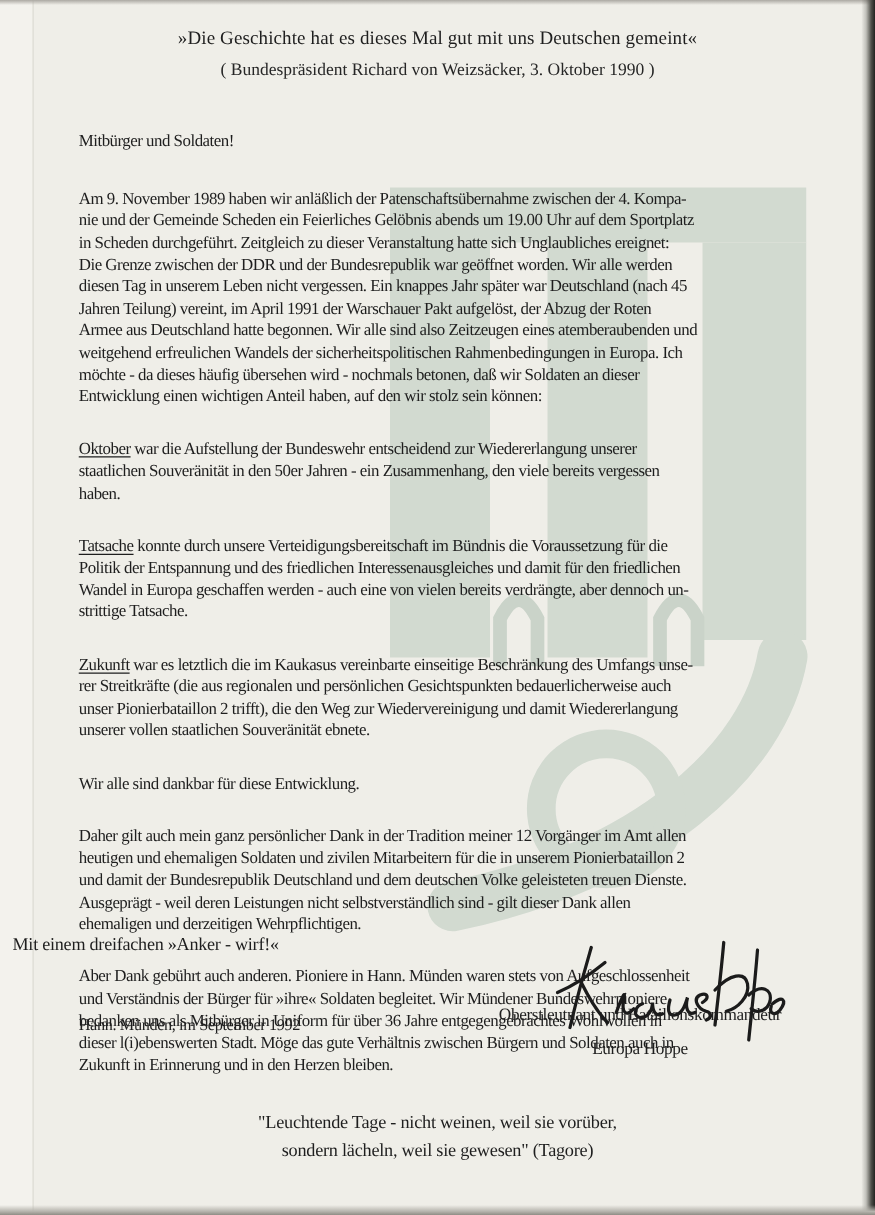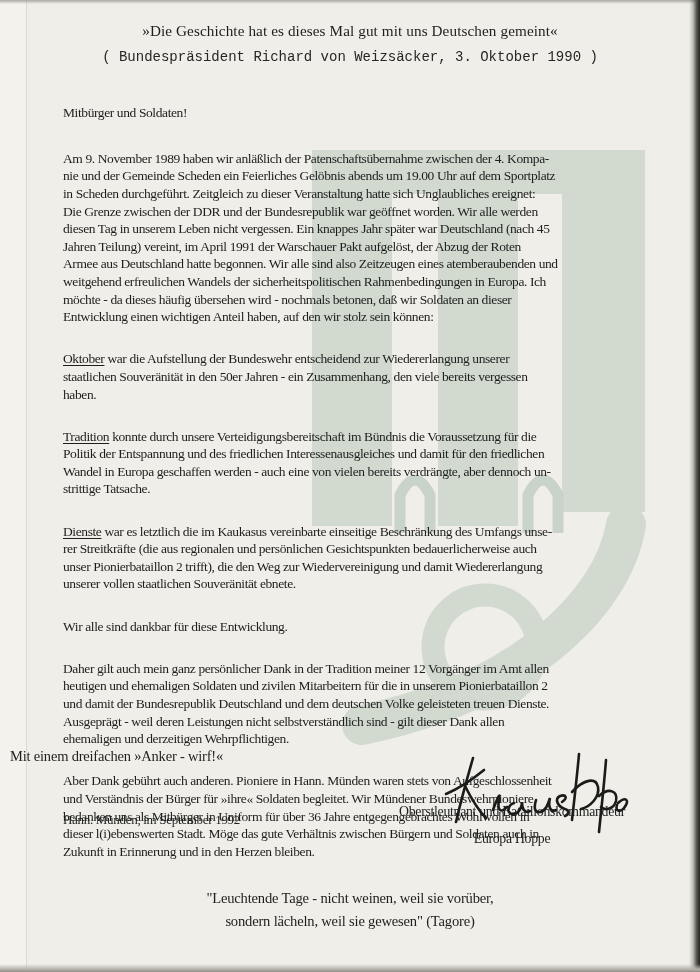--- a/index.html
+++ b/index.html
@@ -18,21 +18,21 @@
     background:linear-gradient(to right,rgba(70,70,64,0),rgba(70,70,64,.28) 35%,#50504a 72%,#23231f);}
   .edge-bottom{position:absolute;left:0;bottom:0;width:100%;height:8px;
     background:linear-gradient(to bottom,rgba(150,148,140,0),#b5b3ac 65%,#8f8d85);}
   .edge-left{position:absolute;left:0;top:0;bottom:0;width:26px;
     background:#f3f2ed;border-right:1px solid #dcdad2;}
   
   .watermark{position:absolute;left:290px;top:145px;z-index:0;opacity:.9;}
   
   .txt{position:absolute;z-index:2;}
   .title{top:22px;left:0;width:700px;text-align:center;font-size:15.2px;letter-spacing:.1px;}
-  .subtitle{top:49px;left:0;width:700px;text-align:center;font-size:14px;color:#262626;font-family:Liberation Mono, monospace;}
+  .subtitle{top:49px;left:0;width:700px;text-align:center;font-size:14px;color:#262626;}
   .bodytext{left:63px;top:86px;width:645px;font-size:13.5px;line-height:17.6px;letter-spacing:-.4px;white-space:pre-line;}
   .bodytext p{margin:0 0 7px 0;}
   .bodytext p.salut{margin-bottom:11px;}
   .uline{text-decoration:underline;text-underline-offset:2px;}
   .closing{top:748px;left:10px;width:690px;text-align:left;font-size:14.5px;letter-spacing:-.2px;}
   .signature-svg{position:absolute;left:438px;top:750px;z-index:2;}
   .dateline{top:812px;left:63px;font-size:13px;letter-spacing:-.3px;}
   .signer{left:387px;width:250px;text-align:center;font-size:13.8px;letter-spacing:-.3px;}
   .signer-name{top:831px;}
   .signer-rank{top:804px;}
@@ -72,25 +72,25 @@
 Die Grenze zwischen der DDR und der Bundesrepublik war geöffnet worden. Wir alle werden
 diesen Tag in unserem Leben nicht vergessen. Ein knappes Jahr später war Deutschland (nach 45
 Jahren Teilung) vereint, im April 1991 der Warschauer Pakt aufgelöst, der Abzug der Roten
 Armee aus Deutschland hatte begonnen. Wir alle sind also Zeitzeugen eines atemberaubenden und
 weitgehend erfreulichen Wandels der sicherheitspolitischen Rahmenbedingungen in Europa. Ich
 möchte - da dieses häufig übersehen wird - nochmals betonen, daß wir Soldaten an dieser
 Entwicklung einen wichtigen Anteil haben, auf den wir stolz sein können:</p>
     <p><span class="uline">Oktober</span><span> war die Aufstellung der Bundeswehr entscheidend zur Wiedererlangung unserer
 staatlichen Souveränität in den 50er Jahren - ein Zusammenhang, den viele bereits vergessen
 haben.</span></p>
-    <p><span class="uline">Tradition</span><span> konnte durch unsere Verteidigungsbereitschaft im Bündnis die Voraussetzung für die
+    <p><span class="uline">Tatsache</span><span> konnte durch unsere Verteidigungsbereitschaft im Bündnis die Voraussetzung für die
 Politik der Entspannung und des friedlichen Interessenausgleiches und damit für den friedlichen
 Wandel in Europa geschaffen werden - auch eine von vielen bereits verdrängte, aber dennoch un-
 strittige Tatsache.</span></p>
-    <p><span class="uline">Dienste</span><span> war es letztlich die im Kaukasus vereinbarte einseitige Beschränkung des Umfangs unse-
+    <p><span class="uline">Zukunft</span><span> war es letztlich die im Kaukasus vereinbarte einseitige Beschränkung des Umfangs unse-
 rer Streitkräfte (die aus regionalen und persönlichen Gesichtspunkten bedauerlicherweise auch
 unser Pionierbataillon 2 trifft), die den Weg zur Wiedervereinigung und damit Wiedererlangung
 unserer vollen staatlichen Souveränität ebnete.</span></p>
     <p>Wir alle sind dankbar für diese Entwicklung.</p>
     <p>Daher gilt auch mein ganz persönlicher Dank in der Tradition meiner 12 Vorgänger im Amt allen
 heutigen und ehemaligen Soldaten und zivilen Mitarbeitern für die in unserem Pionierbataillon 2
 und damit der Bundesrepublik Deutschland und dem deutschen Volke geleisteten treuen Dienste.
 Ausgeprägt - weil deren Leistungen nicht selbstverständlich sind - gilt dieser Dank allen
 ehemaligen und derzeitigen Wehrpflichtigen.</p>
     <p>Aber Dank gebührt auch anderen. Pioniere in Hann. Münden waren stets von Aufgeschlossenheit

